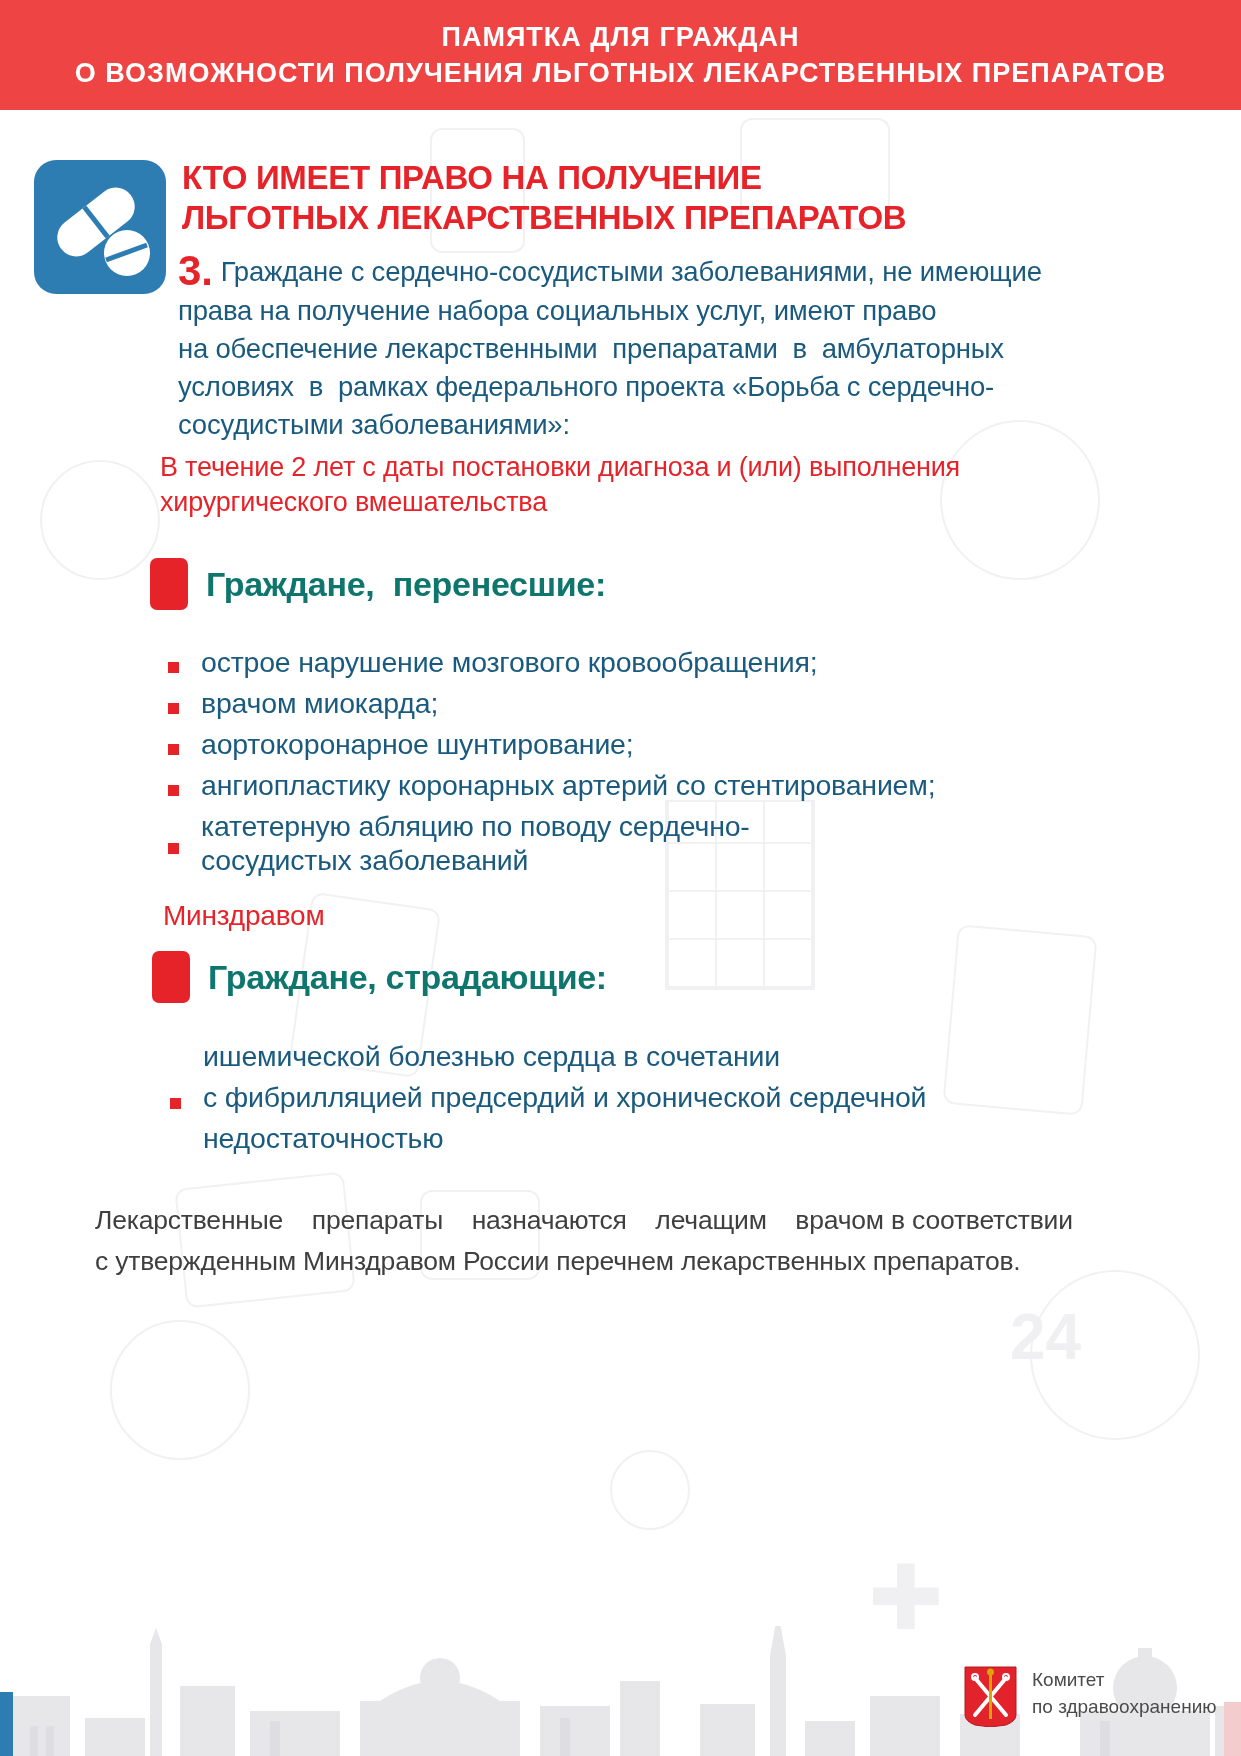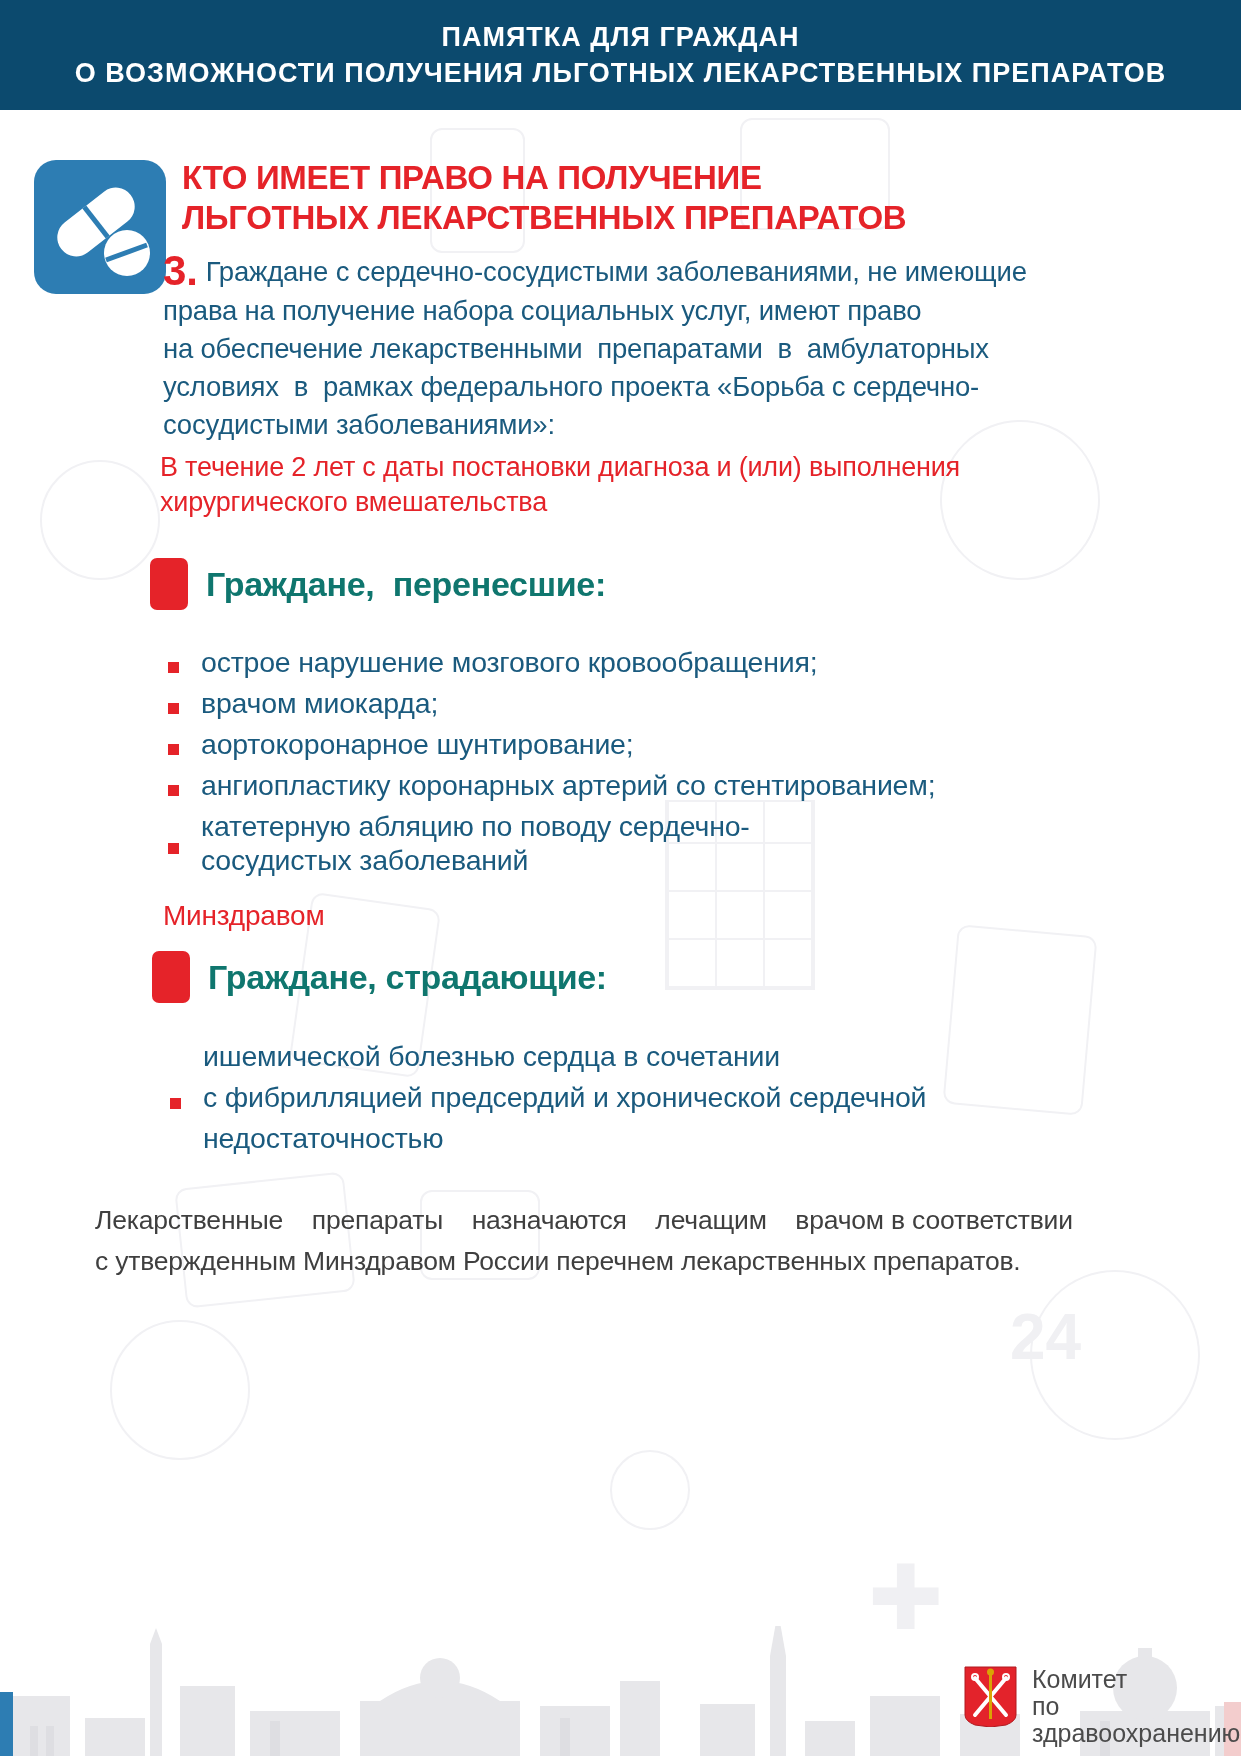--- a/index.html
+++ b/index.html
@@ -13,33 +13,33 @@
   .pat-round { border-radius:12px; }
   .pat-circle { border-radius:50%; }
   .pat-grid { background:
       repeating-linear-gradient(0deg,#f1f1f4 0 2px,transparent 2px 48px),
       repeating-linear-gradient(90deg,#f1f1f4 0 2px,transparent 2px 48px);
       border:2px solid #f1f1f4; }
   .pat-glyph { color:#f0f0f3; font-weight:bold; border:none; }
 
   
   .banner { position:absolute; left:0; top:0; width:1241px; height:110px;
-            background:#0c4a6e; z-index:3; display:flex; align-items:center; justify-content:center; }
+            background:#ef4444; z-index:3; display:flex; align-items:center; justify-content:center; }
   .banner-text { color:#ffffff; font-size:27px; font-weight:bold; letter-spacing:1px;
                  line-height:36px; text-align:center; white-space:pre-line; }
 
   
   .pill-box { position:absolute; left:34px; top:160px; width:132px; height:134px; z-index:2; }
 
   
   .title { position:absolute; left:182px; top:158px; z-index:2; color:#e52329;
            font-size:33px; font-weight:bold; line-height:40px; white-space:pre-line; letter-spacing:-0.3px; }
 
   
-  .intro { position:absolute; left:163px; top:250px; width:900px; z-index:2;
+  .intro { position:absolute; left:178px; top:250px; width:900px; z-index:2;
            color:#1a5a7e; font-size:27.5px; line-height:38px; letter-spacing:-0.2px; }
   .intro .num { color:#e52329; font-size:42px; font-weight:bold; line-height:1; vertical-align:-4px; margin-right:8px; }
   .intro .intro-text { white-space:pre-wrap; }
 
   
   .red-note { position:absolute; z-index:2; color:#e52329; font-weight:normal;
               font-size:27px; line-height:35px; white-space:pre-line; letter-spacing:-0.2px; }
   .rn1 { left:160px; top:450px; width:950px; }
   .rn2 { left:163px; top:898px; font-size:28px; }
 
@@ -62,21 +62,21 @@
   .b2 .btxt { line-height:41px; }
 
   
   .note { position:absolute; left:95px; top:1200px; width:1000px; z-index:2;
           color:#3f3f3f; font-size:26.5px; line-height:41px; white-space:pre-wrap; letter-spacing:-0.2px; }
 
   
   .skyline { position:absolute; left:0; bottom:0; width:1241px; height:130px; z-index:1; }
   .crest { position:absolute; left:963px; top:1665px; width:55px; height:62px; z-index:2; }
   .org { position:absolute; left:1032px; top:1666px; z-index:2; color:#4b4b4b;
-         font-size:25px; line-height:27px; white-space:pre-line; }
+         font-size:19px; line-height:27px; white-space:pre-line; }
   .corner-strip { position:absolute; left:0; top:1692px; width:13px; height:64px; background:#2d7db3; z-index:2; }
   .corner-pink { position:absolute; left:1224px; top:1702px; width:17px; height:54px; background:#f3cdcd; z-index:1; }
 </style>
 </head>
 <body>
 
 <div class="page">
 
   <div class="pattern">
     <div class="pat pat-round" style="left:430px; top:128px; width:95px;  height:125px;"></div>

